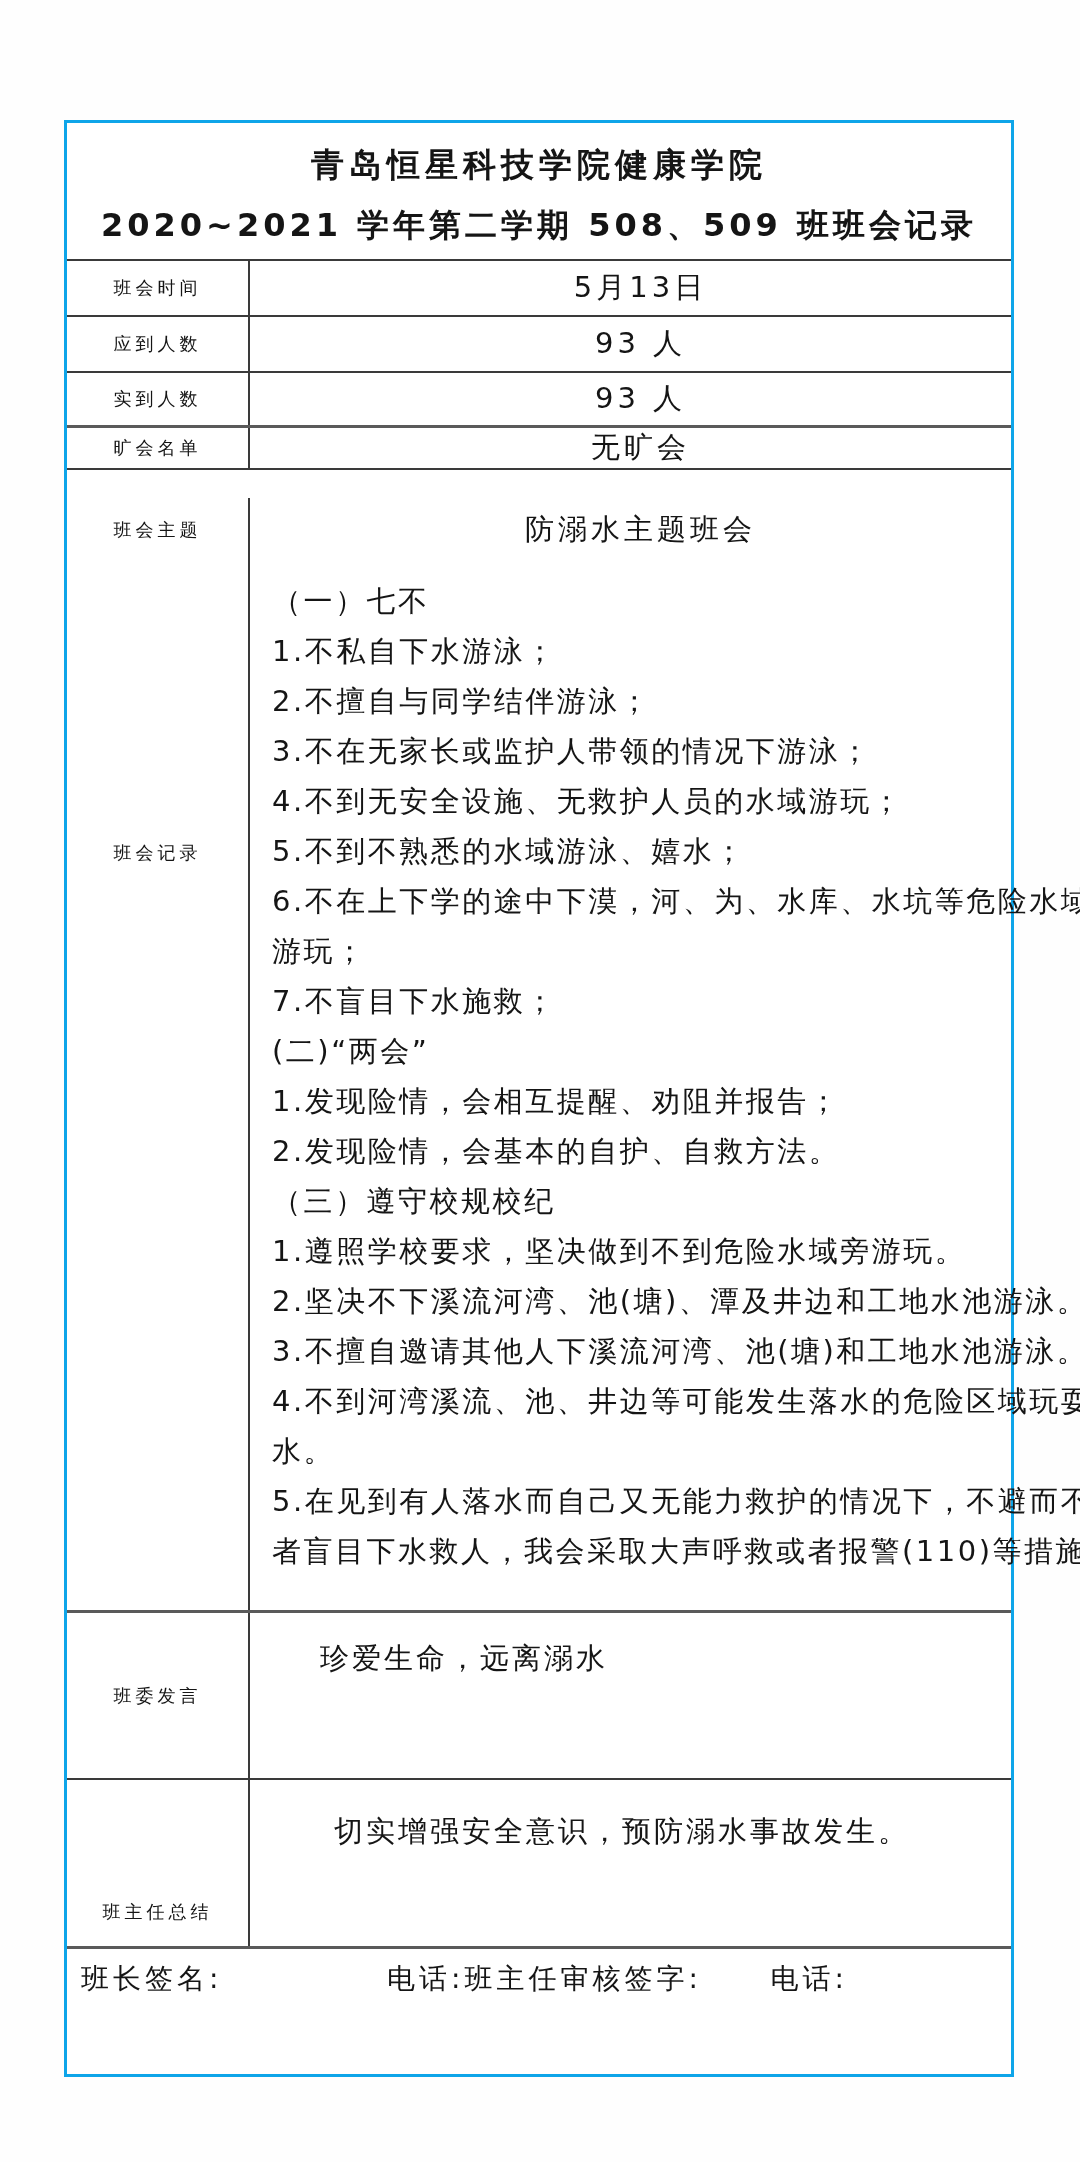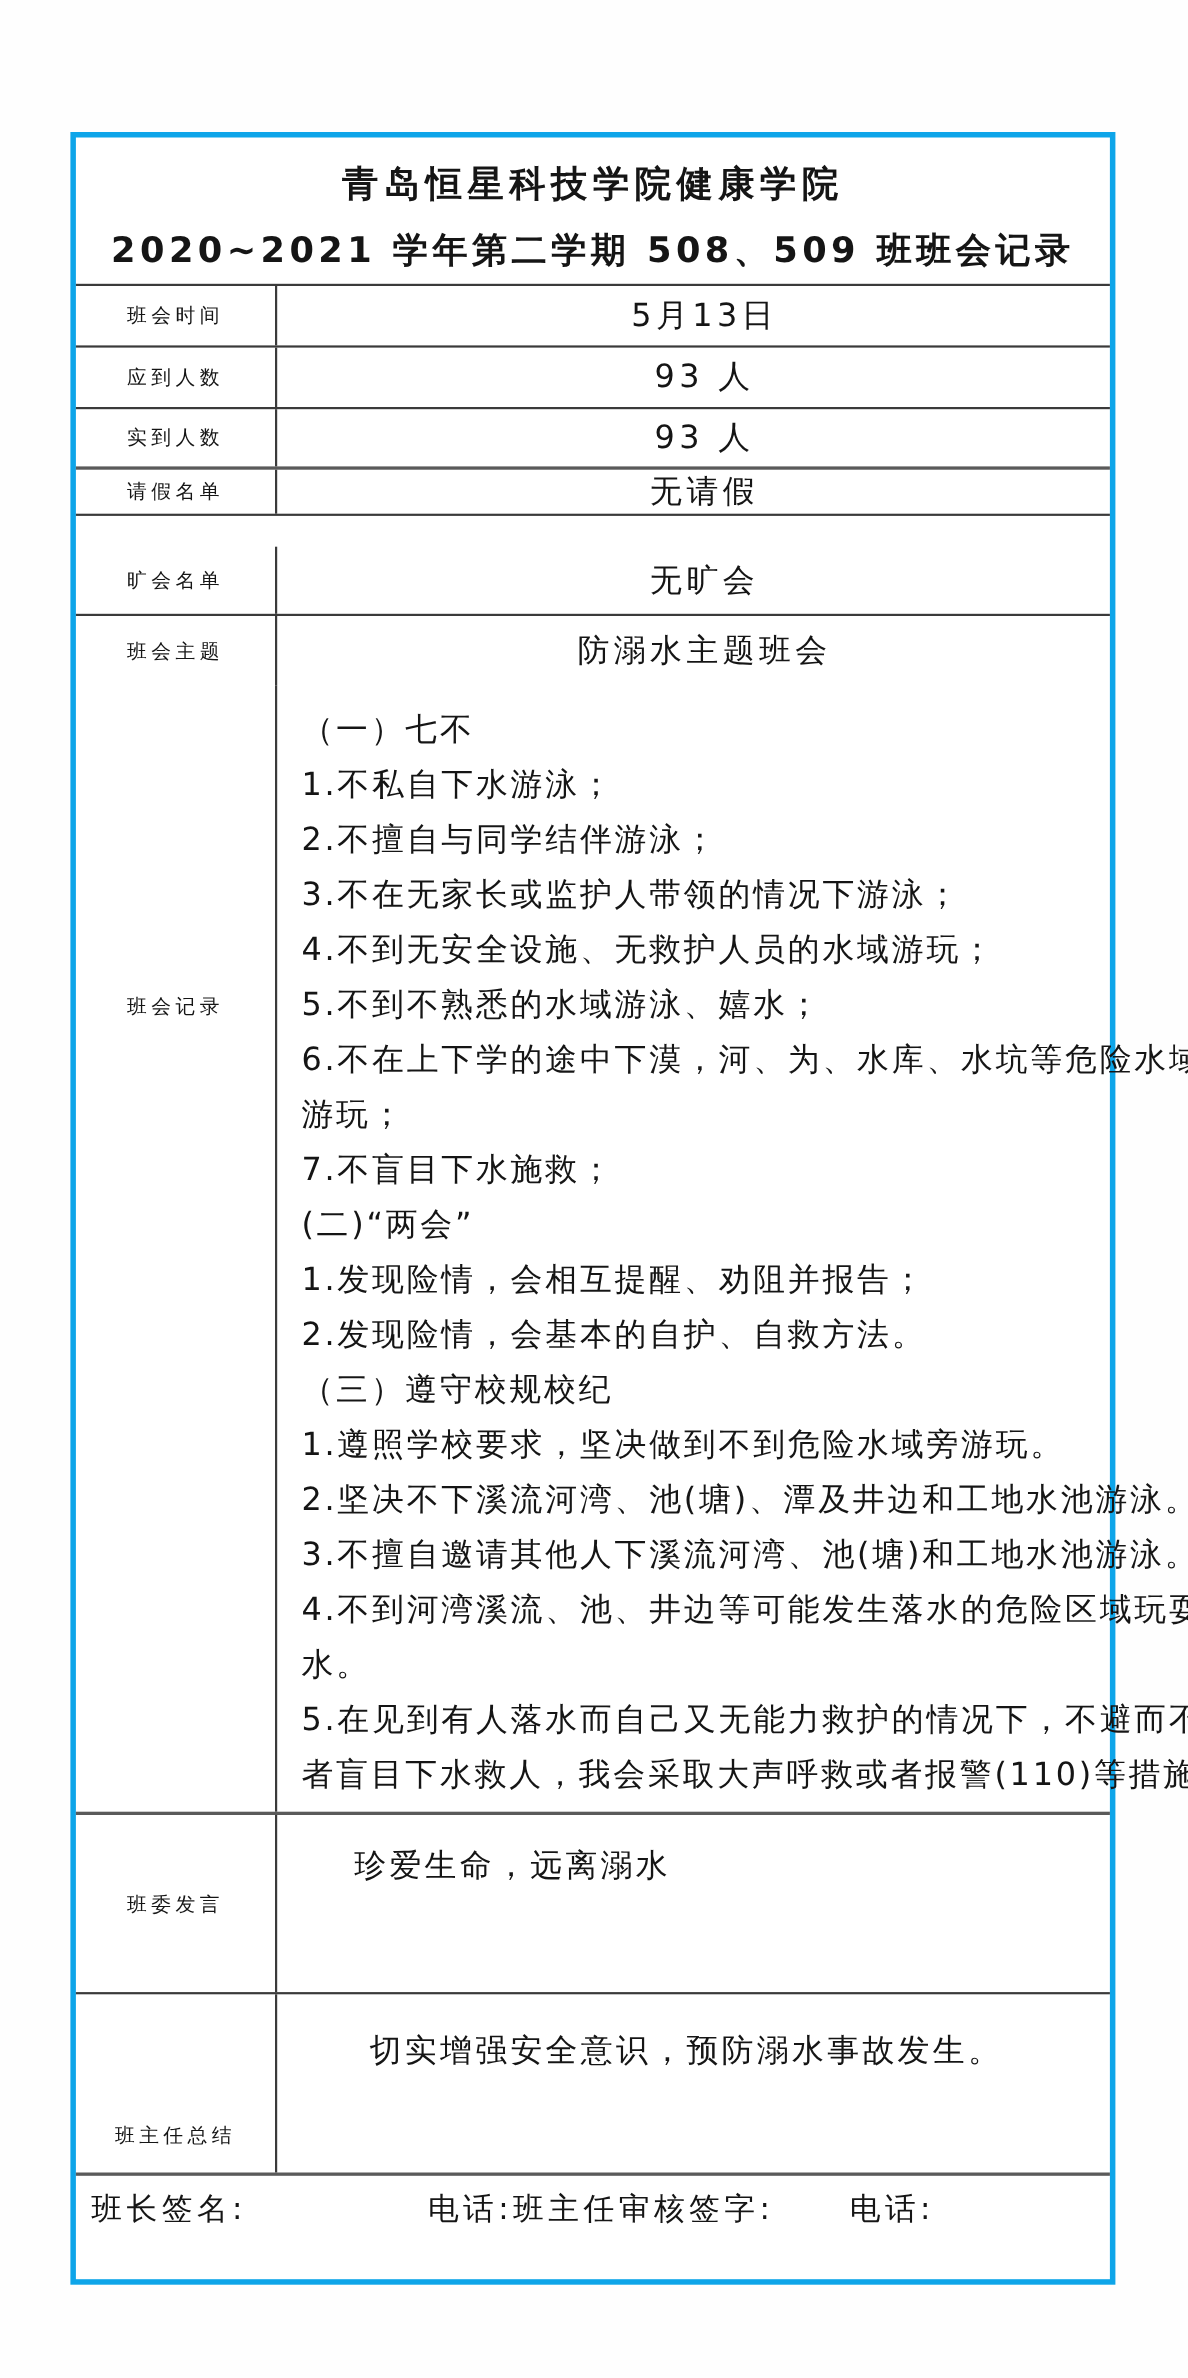--- a/index.html
+++ b/index.html
@@ -1,19 +1,19 @@
 <!DOCTYPE html>
 <html><head>
 <meta charset="utf-8">
 <style>
   * { margin:0; padding:0; box-sizing:border-box; }
   html,body { width:1080px; height:2162px; background:#fefefe; font-family:"DejaVu Sans", sans-serif; color:#151515; }
   .doc-table {
     position:absolute; left:64px; top:120px; width:950px; height:1957px;
-    border:5px solid #0ea5e9; background:#fff; display:flex; flex-direction:column;
+    border:3px solid #0ea5e9; background:#fff; display:flex; flex-direction:column;
   }
   .row { display:flex; border-bottom:2px solid #3a3a3a; }
   .row:last-child { border-bottom:none; }
   .thick-bottom { border-bottom:3px solid #5a5a5a; }
 
   
   .hdr { flex-direction:column; align-items:center; height:138px; padding-top:18px; }
   .title1 { font-size:33px; font-weight:bold; letter-spacing:5px; line-height:48px; }
   .title2 { font-size:32px; font-weight:bold; letter-spacing:4px; line-height:44px; margin-top:14px; }
 
@@ -69,24 +69,20 @@
     </div>
       <div class="row info-row">
       <div class="cell label-cell">应到人数</div>
       <div class="cell value-cell">93 人</div>
     </div>
       <div class="row info-row">
       <div class="cell label-cell">实到人数</div>
       <div class="cell value-cell">93 人</div>
     </div>
       <div class="row info-row">
-      <div class="cell label-cell">请假名单</div>
-      <div class="cell value-cell">无请假</div>
-    </div>
-      <div class="row info-row">
       <div class="cell label-cell">旷会名单</div>
       <div class="cell value-cell">无旷会</div>
     </div>
       <div class="row info-row">
       <div class="cell label-cell">班会主题</div>
       <div class="cell value-cell">防溺水主题班会</div>
     </div>
     </div>
 
   <div class="row record-row thick-bottom">

